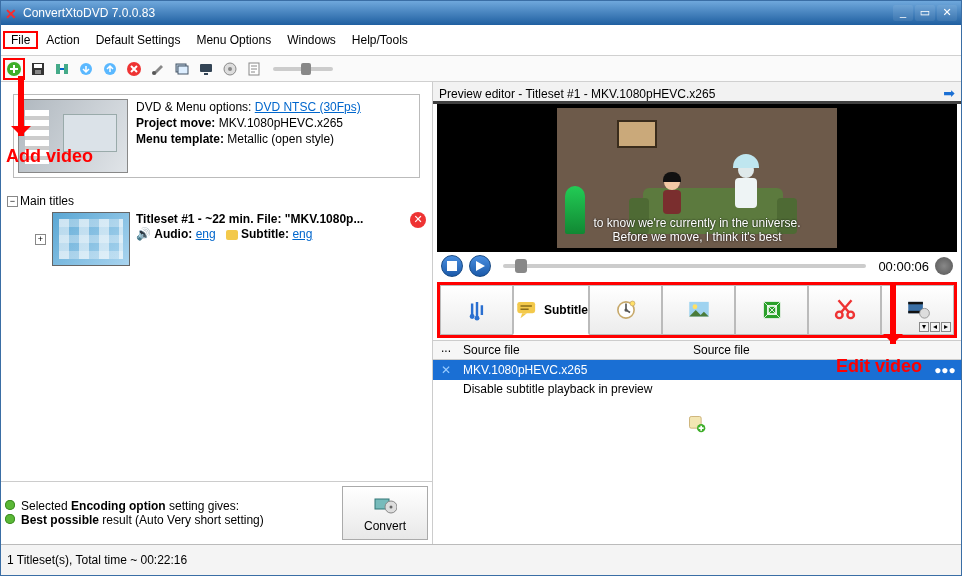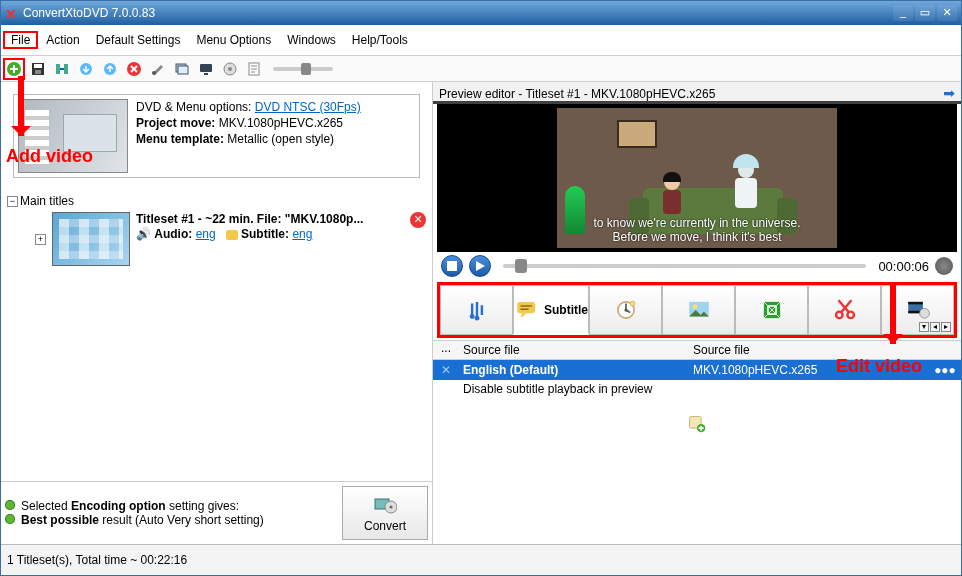--- a/index.html
+++ b/index.html
@@ -384,21 +384,20 @@
       </div>
 
       <div class="listhdr">
         <div class="c0">...</div>
         <div class="c1">Source file</div>
         <div class="c2">Source file</div>
       </div>
 
       <div class="listrow sel">
         <div class="c0" style="color:#9cf;">✕</div>
-        <div class="c1">English (Default)</div>
         <div class="c2">MKV.1080pHEVC.x265</div>
         <div class="cend">●●●</div>
       </div>
       <div class="listrow2">
         <div class="c0"></div>
         <div class="c1">Disable subtitle playback in preview</div>
       </div>
 
       <div style="text-align:center;">
         <svg class="addicon" viewBox="0 0 24 24">

